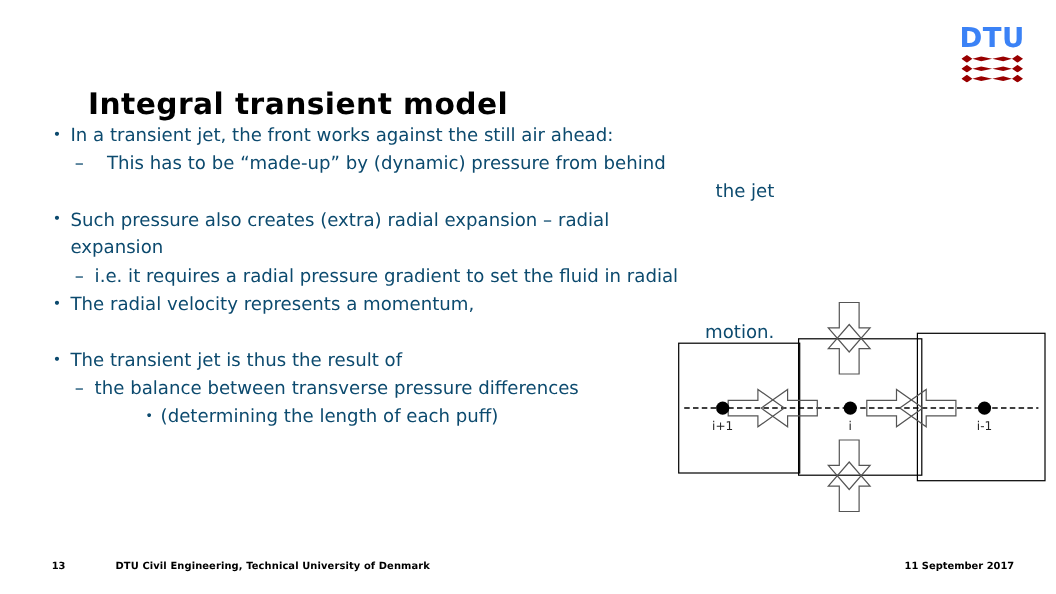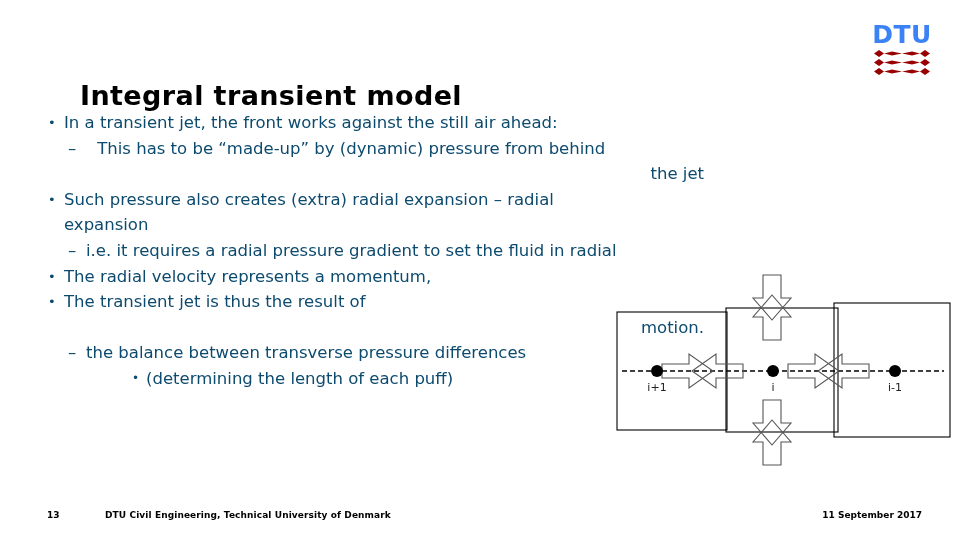--- a/index.html
+++ b/index.html
@@ -177,22 +177,22 @@
 <h1 class="slide-title">Integral transient model</h1>
 
 <div class="body-block">
   <div class="bl lvl1">In a transient jet, the front works against the still air ahead:</div>
   <div class="bl lvl2 wide"> This has to be “made-up” by (dynamic) pressure from behind</div>
   <div class="bl cont cont-l2">the jet</div>
   <div class="bl lvl1">Such pressure also creates (extra) radial expansion – radial</div>
   <div class="bl cont cont-l1">expansion</div>
   <div class="bl lvl2">i.e. it requires a radial pressure gradient to set the fluid in radial</div>
   <div class="bl lvl1">The radial velocity represents a momentum,</div>
+  <div class="bl cont cont-l2">motion.</div>
   <div class="bl lvl1">The transient jet is thus the result of</div>
-  <div class="bl cont cont-l2">motion.</div>
   <div class="bl lvl2">the balance between transverse pressure differences</div>
   <div class="bl lvl3">(determining the length of each puff)</div>
 </div>
 
 <div class="diagram">
   <svg width="360" height="200" viewBox="0 0 360 200">
 
     <rect x="17" y="40" width="110" height="118" fill="none" stroke="#000000" stroke-width="1.1"></rect>
     <rect x="126" y="36" width="112" height="124" fill="none" stroke="#000000" stroke-width="1.1"></rect>
     <rect x="234" y="31" width="116" height="134" fill="none" stroke="#000000" stroke-width="1.1"></rect>

